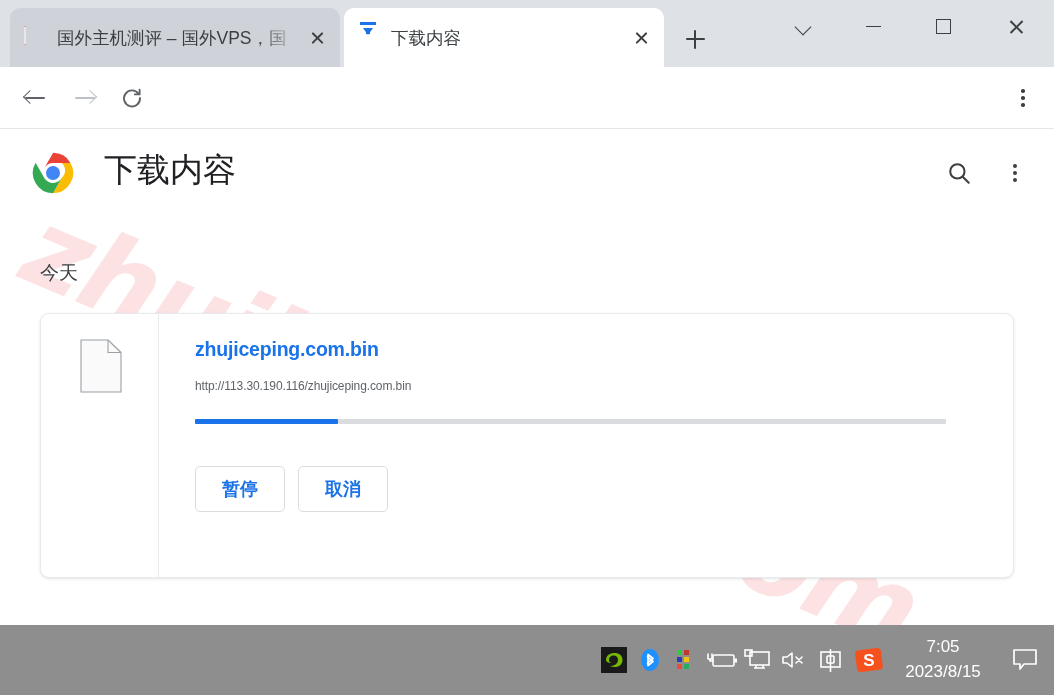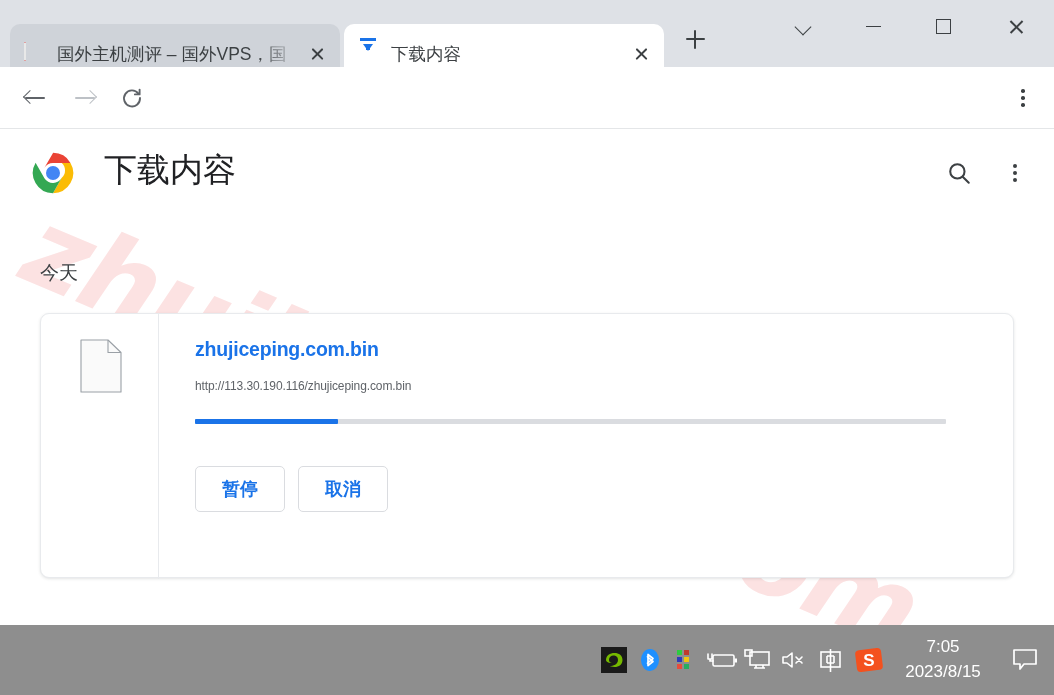--- a/index.html
+++ b/index.html
@@ -10,21 +10,21 @@
     background: #ffffff;
   }
   #root { position: relative; width: 1054px; height: 695px; background:#fff; }
 
   
   .tabstrip {
     position: absolute; left: 0; top: 0; width: 1054px; height: 67px;
     background: #dee1e6;
   }
   .tab {
-    position: absolute; top: 24px; height: 59px;
+    position: absolute; top: 8px; height: 59px;
     display: flex; align-items: center;
     border-top-left-radius: 10px; border-top-right-radius: 10px;
   }
   .tab.inactive { left: 10px; width: 330px; background: #cfd3d9; }
   .tab.active   { left: 344px; width: 320px; background: #ffffff; }
   .tab-favicon { width: 22px; height: 22px; margin-left: 14px; flex: 0 0 auto; }
   .favicon-red {
     width: 20px; height: 20px; border-radius: 2px;
     background:
       linear-gradient(#fff,#fff) 3px 3px / 1px 14px no-repeat,

